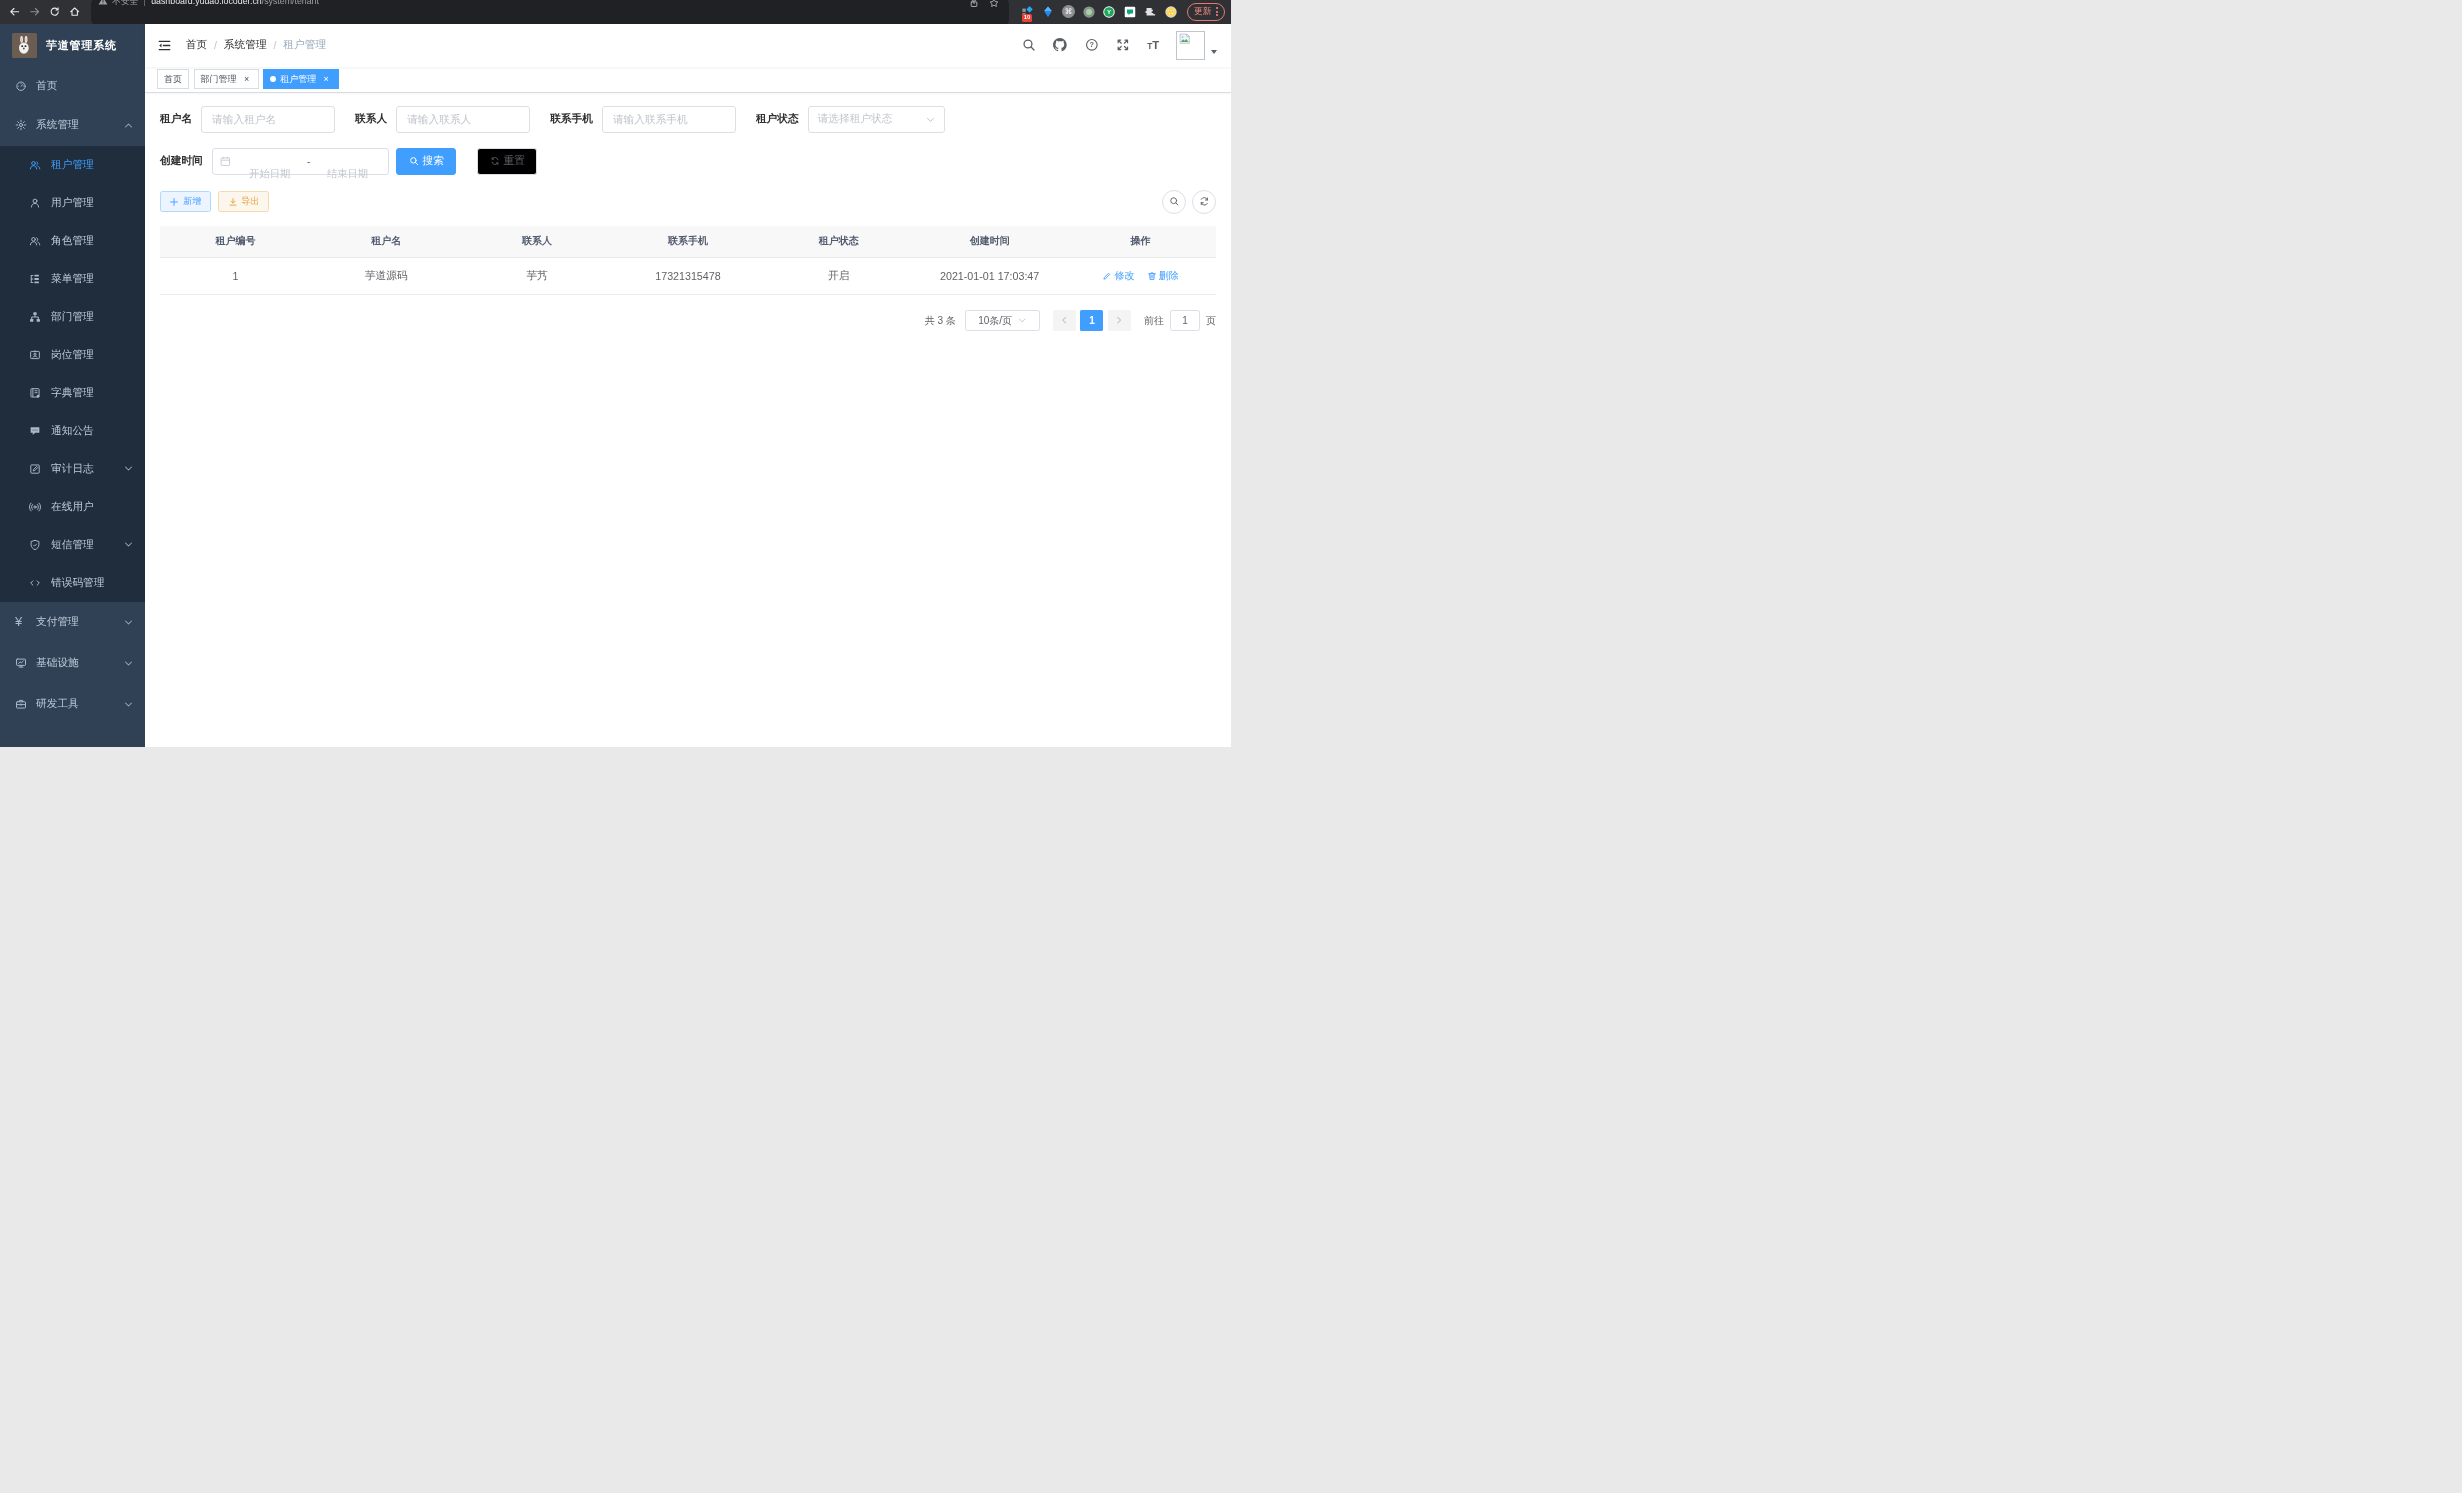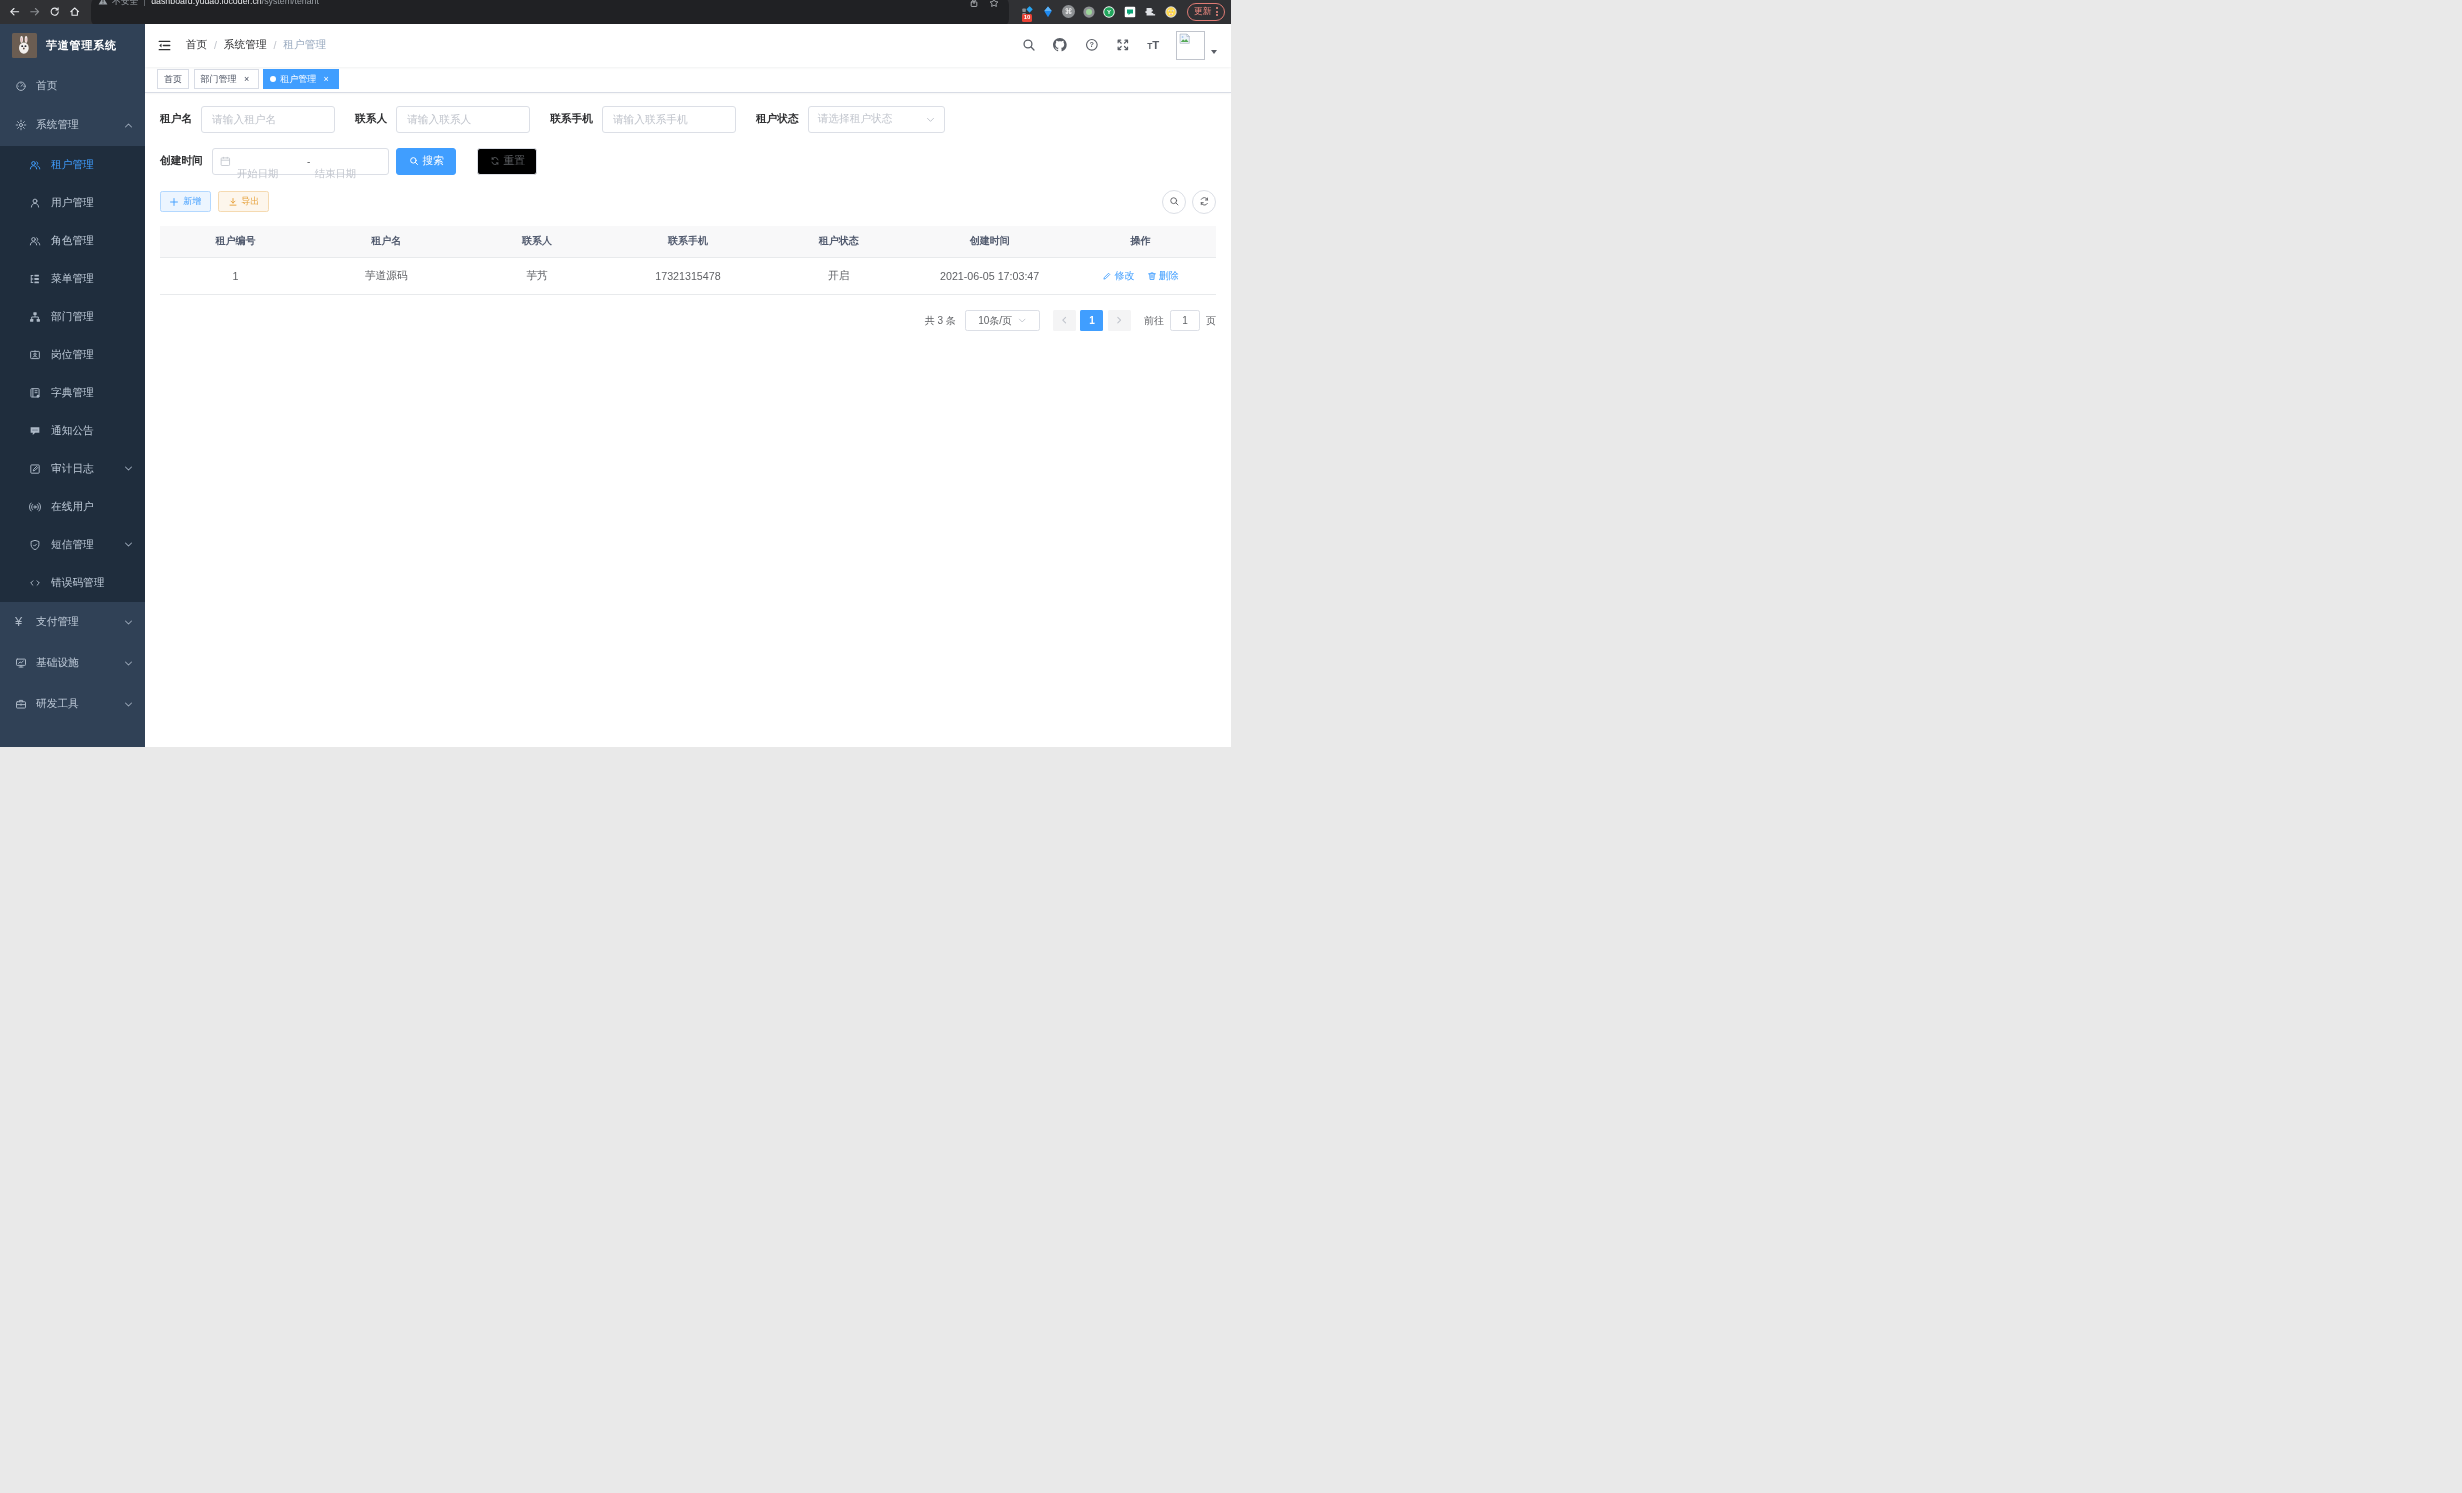--- a/index.html
+++ b/index.html
@@ -88,21 +88,21 @@
   .inp { height:27px; border:0.8px solid #dcdfe6; border-radius:3px; padding:0 10px; font-size:10.7px; color:#606266; font-family:inherit; outline:none; background:#fff; }
   .inp::placeholder { color:#c0c4cc; }
   .w176 { width:134px; } 
   .sel { width:137px; height:27px; border:0.8px solid #dcdfe6; border-radius:3px; display:flex; align-items:center; padding:0 9px; cursor:pointer; background:#fff; }
   .sel .ph { color:#c0c4cc; font-size:10.7px; flex:1 1 auto; white-space:nowrap; }
   .sel .sc { width:9px; height:9px; color:#c0c4cc; }
   .sel .sc svg { width:9px; height:9px; display:block; }
   .dateinp { width:177px; height:27px; border:0.8px solid #dcdfe6; border-radius:3px; display:flex; align-items:center; padding:0 7.6px; background:#fff; cursor:pointer; }
   .dateinp .cal { width:10.7px; height:10.7px; color:#c0c4cc; margin-right:6px; flex:0 0 auto; }
   .dateinp .cal svg { width:10.7px; height:10.7px; display:block; }
-  .dateinp .dph { color:#c0c4cc; font-size:10.3px; flex:1 1 auto; text-align:left; white-space:nowrap;margin-top:25px; }
+  .dateinp .dph { color:#c0c4cc; font-size:10.3px; flex:1 1 auto; text-align:center; white-space:nowrap;margin-top:25px; }
   .dateinp .dsep { color:#606266; font-size:10px; padding:0 4.6px; }
   .btn { height:27px; border-radius:3px; font-size:10.7px; display:inline-flex; align-items:center; justify-content:center; gap:3.8px; padding:0 11.4px; cursor:pointer; border:0.8px solid transparent; font-family:inherit; }
   .btn svg { width:10px; height:10px; }
   .btn-primary { background:#409eff; border-color:#409eff; color:#fff; margin-left:7.6px; }
   .btn-plain { background:#000000; border-color:#dcdfe6; color:#606266; margin-left:21px; }
   .toolbar-row { display:flex; align-items:center; margin-bottom:12px; }
   .btn-mini { height:21px; font-size:9px; padding:0 8.4px; border-radius:2.3px; }
   .btn-add { background:#ecf5ff; border-color:#b3d8ff; color:#409eff; }
   .btn-export { background:#fdf6ec; border-color:#f5dab1; color:#e6a23c; margin-left:7.6px; }
   .toolbar-right { margin-left:auto; display:flex; gap:6px; }
@@ -620,21 +620,21 @@
               <th>操作</th>
             </tr>
           </thead>
           <tbody>
             <tr>
               <td>1</td>
               <td>芋道源码</td>
               <td>芋艿</td>
               <td>17321315478</td>
               <td>开启</td>
-              <td>2021-06-05 17:03:47</td>
+              <td>2021-01-01 17:03:47</td>
               <td>
                 <span class="op-link">
                     <svg viewBox="0 0 16 16" fill="none" stroke="currentColor" stroke-width="1.4" stroke-linejoin="round">
                       <path d="M3 13l.9-2.8 6.6-6.6 1.9 1.9-6.6 6.6z"></path>
                     </svg>
                     <span>修改</span>
                   </span><span class="op-link">
                     <svg viewBox="0 0 16 16" fill="none" stroke="currentColor" stroke-width="1.4" stroke-linecap="round" stroke-linejoin="round">
                       <path d="M2.5 4.5h11M6.2 4.5V3h3.6v1.5M4.3 4.5l.6 9h6.2l.6-9M6.6 7v4M9.4 7v4"></path>
                     </svg>

